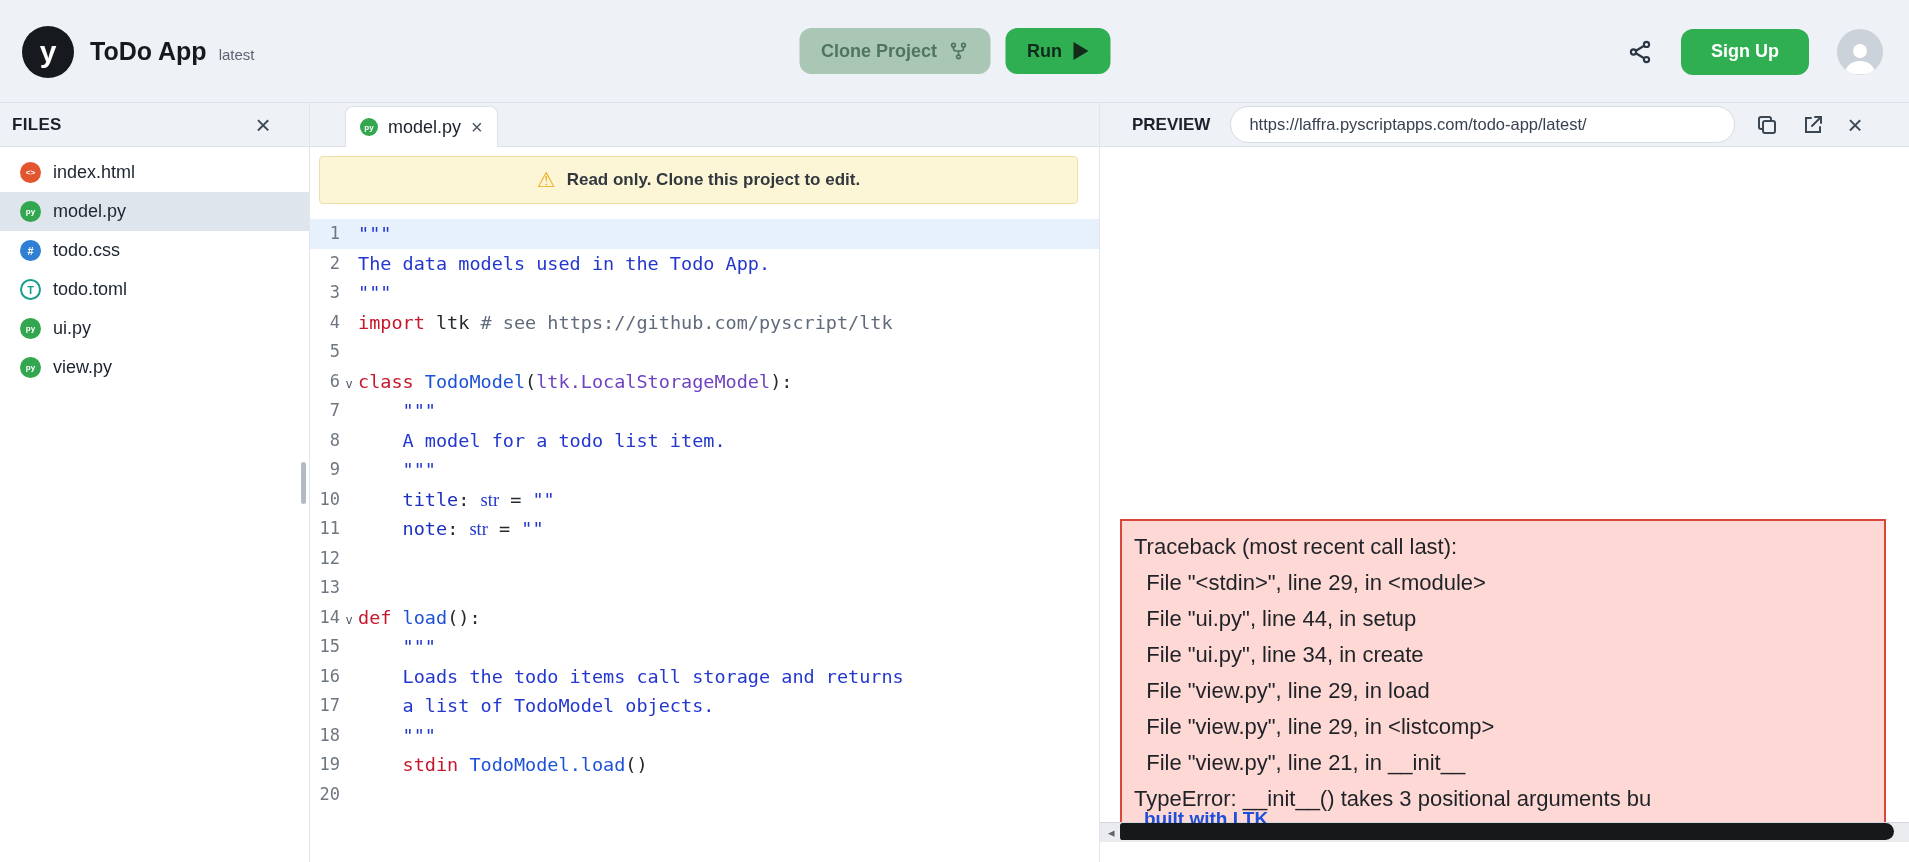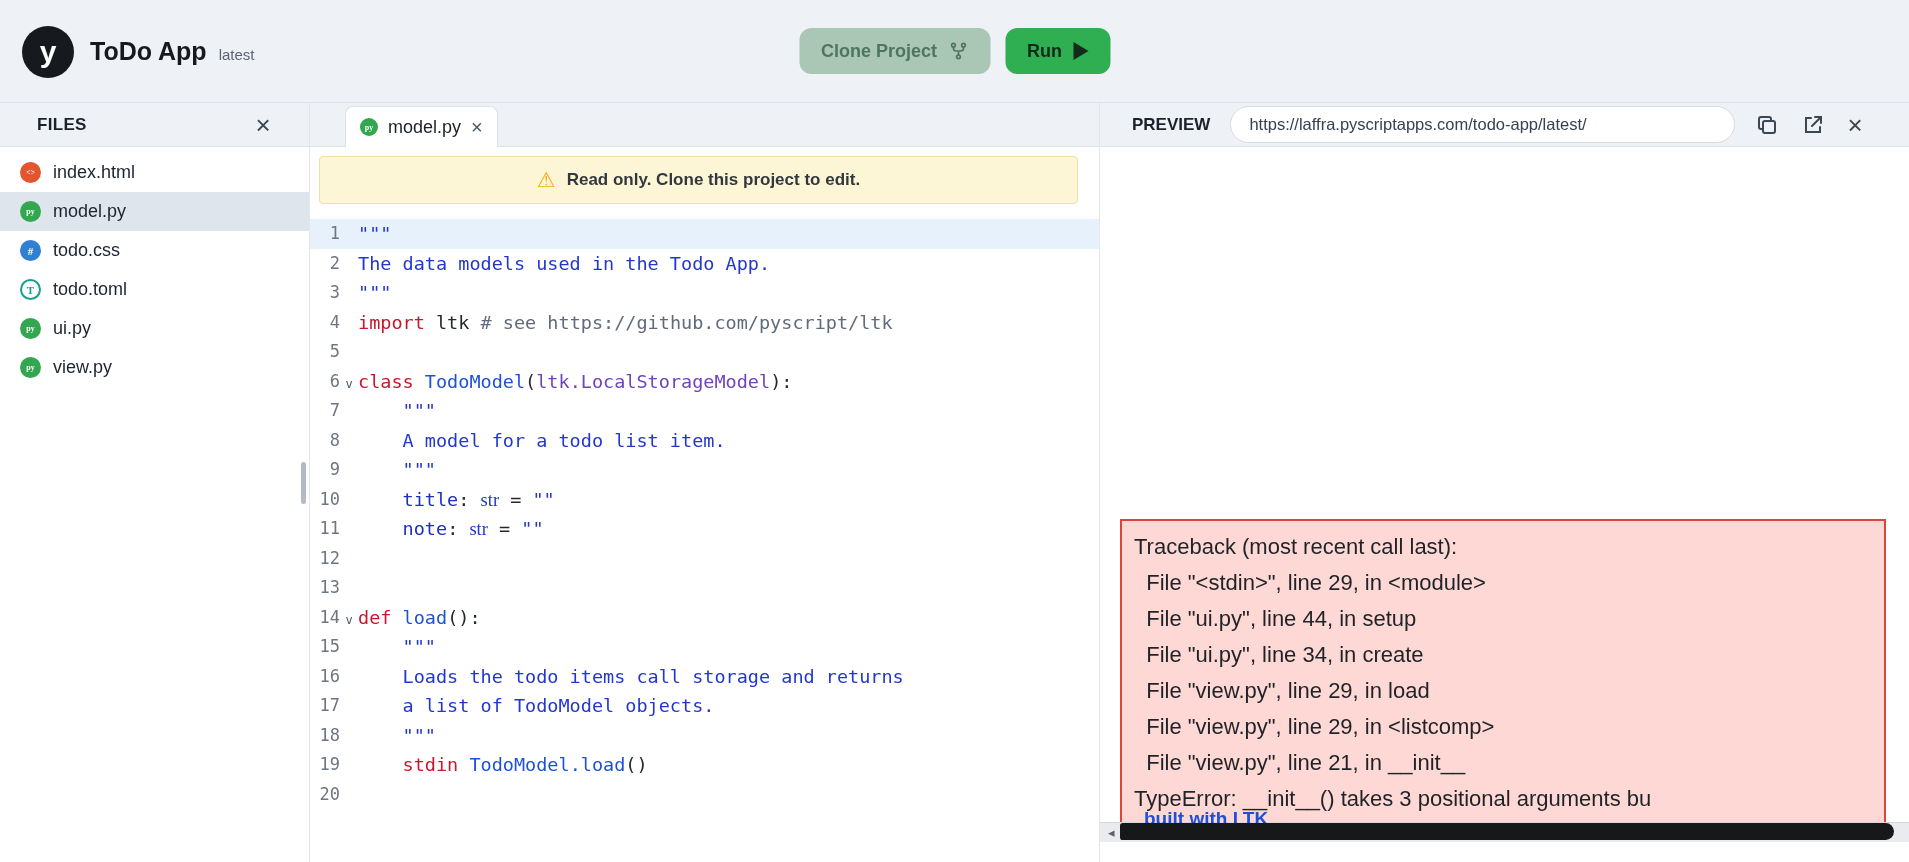--- a/index.html
+++ b/index.html
@@ -29,28 +29,28 @@
     display:flex; align-items:flex-end; justify-content:center; }
 
   
   .panel-head { height:44px; background:#eef1f6; border-bottom:1px solid #dde2e8;
     display:flex; align-items:center; font-size:17px; font-weight:700; color:#1b212b; }
   .x-glyph { font-size:26px; font-weight:400; color:#3c4754; line-height:1; cursor:pointer; }
 
   
   .sidebar { position:absolute; left:0; top:103px; width:310px; height:759px;
     background:#fff; border-right:1px solid #e2e6eb; }
-  .sidebar .panel-head { justify-content:space-between; padding:0 38px 0 37px; letter-spacing:.3px; }
+  .sidebar .panel-head { justify-content:space-between; padding:0 38px 0 12px; letter-spacing:.3px; }
   .file-list { padding-top:6px; }
   .file-row { height:39px; display:flex; align-items:center; gap:12px; padding:0 20px;
     font-size:18px; color:#1c2430; cursor:pointer; }
   .file-row.selected { background:#dfe5ec; }
   .ficon { width:21px; height:21px; border-radius:50%; color:#fff; flex:none;
     display:flex; align-items:center; justify-content:center;
-    font-family:Liberation Serif, serif; font-size:8px; font-weight:bold; }
+    font-family:Liberation Sans, sans-serif; font-size:8px; font-weight:bold; }
   .ficon.html { background:#e2552e; }
   .ficon.py   { background:#33a74f; }
   .ficon.css  { background:#2f7fd4; font-size:11px; }
   .ficon.toml { background:#fff; color:#159e8c; border:2px solid #159e8c; font-size:11px; }
   .side-handle { position:absolute; left:301px; top:462px; width:5px; height:42px;
     background:#b4bac2; border-radius:3px; cursor:col-resize; }
 
   
   .editor { position:absolute; left:310px; top:103px; width:790px; height:759px;
     background:#fff; border-right:1px solid #e2e6eb; }
@@ -137,20 +137,41 @@
               <circle cx="12" cy="19" r="2.2"></circle>
             <path d="M6 7v2c0 2 1.5 3 3.5 3h5c2 0 3.5-1 3.5-3V7M12 12v5"></path>
           </svg>
         </span>
       </button>
       <button class="btn btn-run">
         <span>Run</span>
         <span class="play-tri"></span>
       </button>
     </div>
+    <div class="hdr-right">
+      <button class="icon-btn">
+        <span>
+          <svg class="lineicon" width="26" height="26" viewBox="0 0 24 24" fill="none" stroke="#2b3644" stroke-width="2" stroke-linecap="round">
+            <circle cx="18" cy="5" r="2.4"></circle>
+              <circle cx="6" cy="12" r="2.4"></circle>
+              <circle cx="18" cy="19" r="2.4"></circle>
+            <path d="M8.2 10.8l7.6-4.6M8.2 13.2l7.6 4.6"></path>
+          </svg>
+        </span>
+      </button>
+      <button class="btn btn-signup">
+        <span>Sign Up</span>
+      </button>
+      <div class="avatar">
+        <svg width="40" height="38" viewBox="0 0 24 22">
+          <circle cx="12" cy="8" r="4.2" fill="#fff"></circle>
+          <path d="M3 22c0-5 4-8 9-8s9 3 9 8z" fill="#fff"></path>
+        </svg>
+      </div>
+    </div>
   </div>
 
   <div class="sidebar">
     <div class="panel-head">
       <span>FILES</span>
       <span class="x-glyph">×</span>
     </div>
     <div class="file-list">
         <div class="file-row">
           <span class="ficon html">&lt;&gt;</span>

